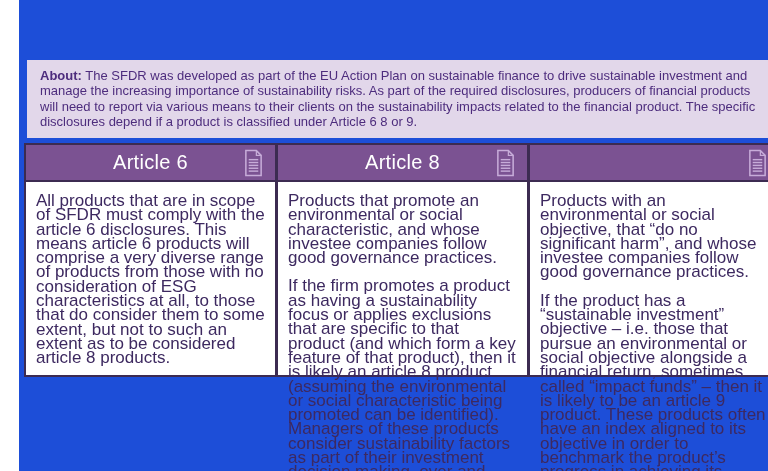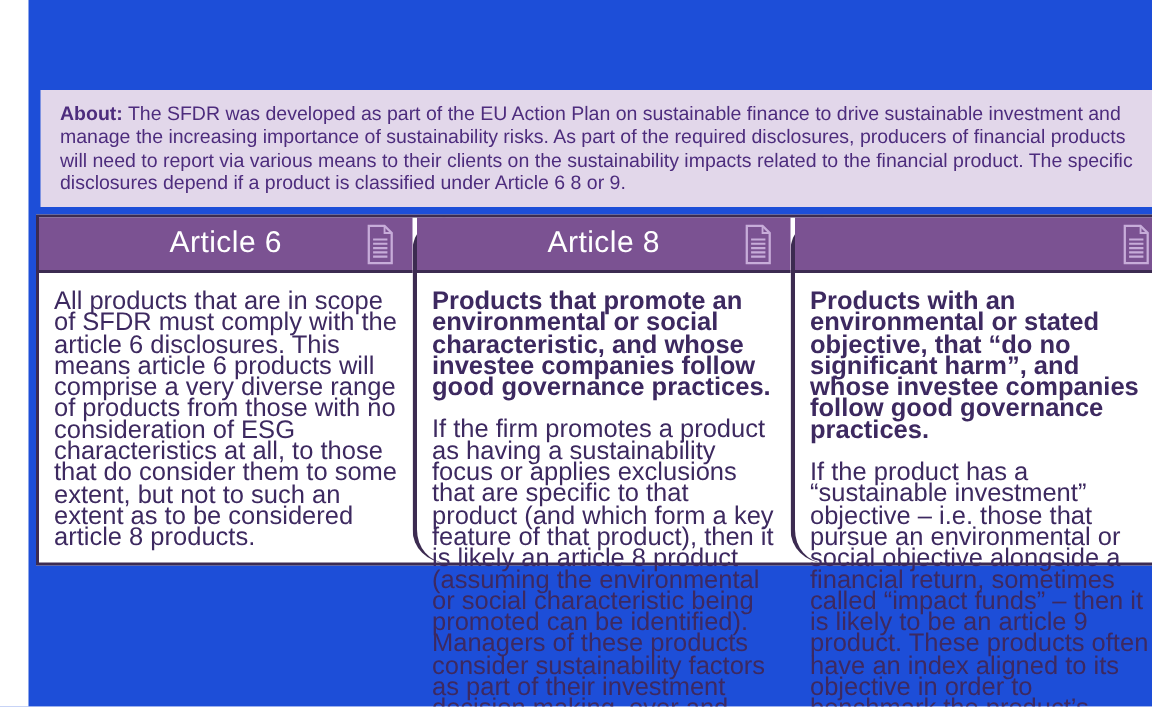--- a/index.html
+++ b/index.html
@@ -22,21 +22,21 @@
   .about b { font-weight: bold; }
 
   
   .table {
     position: absolute; left: 5px; top: 143px; width: 757px; height: 234px;
     display: flex;
     border: 2px solid #3c2b51;
     background: #ffffff;
   }
   .col { flex: 1 1 0; display: flex; flex-direction: column; min-width: 0; }
-  .col + .col { border-left: 3px solid #3c2b51; border-radius: 22px; }
+  .col + .col { border-left: 3px solid #3c2b51; }
 
   .col-header {
     height: 37px; flex: 0 0 37px;
     background: #7b5292;
     border-bottom: 2px solid #3c2b51;
     position: relative;
     display: flex; align-items: center; justify-content: center;
   }
   .col-title {
     color: #ffffff;
@@ -46,21 +46,21 @@
   .doc-icon { position: absolute; right: 11px; top: 4px; }
 
   .col-body {
     flex: 1 1 auto;
     padding: 12px 10px 10px 10px;
     color: #3d2960;
     font-size: 17px;
     line-height: 14.3px;
   }
   .col-body p { margin: 0; }
-  .col-body p.lead { font-weight: bold; margin-bottom: 14px; }
+  .col-body p.lead { font-weight: normal; margin-bottom: 14px; }
 </style>
 </head>
 <body>
 
 <div class="stage">
 
   <div class="about">
     <b>About:</b>
     <span>The SFDR was developed as part of the EU Action Plan on sustainable finance to drive sustainable investment and manage the increasing importance of sustainability risks. As part of the required disclosures, producers of financial products will need to report via various means to their clients on the sustainability impacts related to the financial product. The specific disclosures depend if a product is classified under Article 6 8 or 9.</span>
   </div>
@@ -110,19 +110,19 @@
           <path d="M3 1.5 H14 L19 6.5 V27.5 H3 Z" fill="none" stroke="#c7acd9" stroke-width="1.6"></path>
           <path d="M14 1.5 V6.5 H19" fill="none" stroke="#c7acd9" stroke-width="1.3"></path>
           <line x1="6" y1="11" x2="16" y2="11" stroke="#c7acd9" stroke-width="1.5"></line>
           <line x1="6" y1="14" x2="16" y2="14" stroke="#c7acd9" stroke-width="1.5"></line>
           <line x1="6" y1="17" x2="16" y2="17" stroke="#c7acd9" stroke-width="1.5"></line>
           <line x1="6" y1="20" x2="16" y2="20" stroke="#c7acd9" stroke-width="1.5"></line>
           <line x1="6" y1="23" x2="16" y2="23" stroke="#c7acd9" stroke-width="1.5"></line>
         </svg>
       </div>
       <div class="col-body">
-        <p class="lead">Products with an environmental or stated objective, that “do no significant harm”, and whose investee companies follow good governance practices.</p>
+        <p class="lead">Products with an environmental or social objective, that “do no significant harm”, and whose investee companies follow good governance practices.</p>
         <p>If the product has a “sustainable investment” objective – i.e. those that pursue an environmental or social objective alongside a financial return, sometimes called “impact funds” – then it is likely to be an article 9 product. These products often have an index aligned to its objective in order to benchmark the product’s progress in achieving its stated objectives.</p>
       </div>
     </div>
 
   </div>
 </div>
 
 </body></html>

